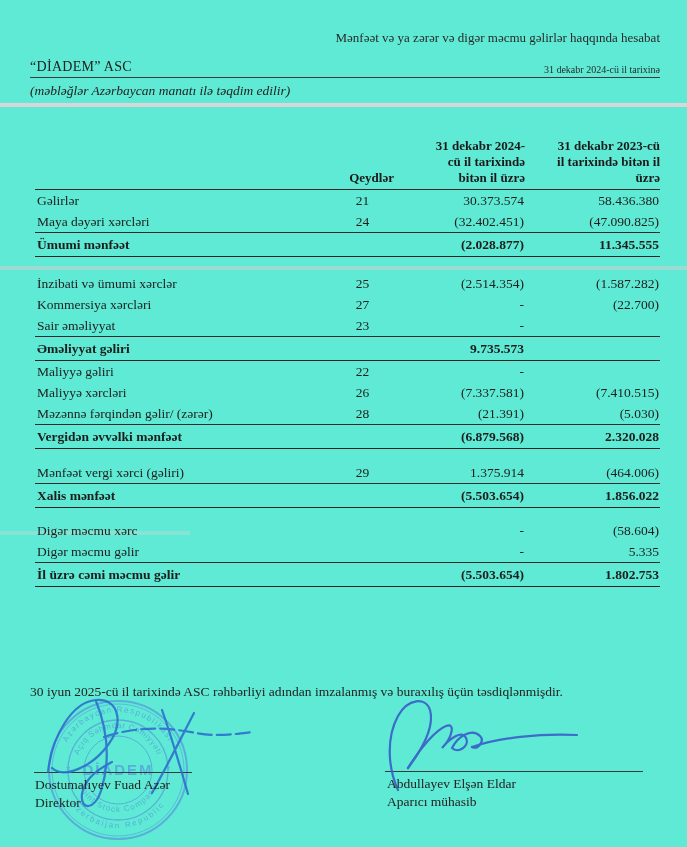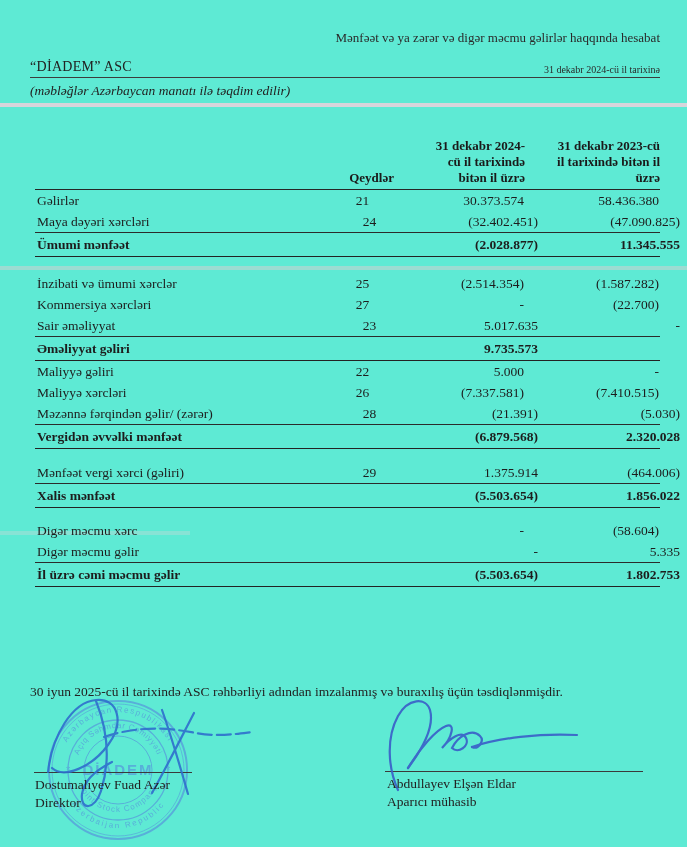--- a/index.html
+++ b/index.html
@@ -28,21 +28,21 @@
     align-items:end; font-weight:bold; font-size:13px; line-height:16px;
     border-bottom:1.5px solid #262626; padding-bottom:3px; color:#1a1a1a;
   }
   .thead .col-note{text-align:right; padding-right:6px;}
   .thead .col-val{text-align:right; white-space:pre-line;}
   .trow{
     display:grid; grid-template-columns:290px 75px 125px 135px;
     height:21px; line-height:21px; align-items:center;
   }
   .trow.total{font-weight:bold; height:23px; line-height:23px;}
-  .trow.rule{border-bottom:1px solid #2b2b2b;gap:7px;}
+  .trow.rule{border-bottom:1px solid #2b2b2b;}
   .trow.total.rule{border-bottom:1.5px solid #232323;}
   .cell-label{padding-left:2px; white-space:nowrap;}
   .cell-note{text-align:center;}
   .cell-val{text-align:right; padding-right:1px; white-space:nowrap;}
   .spacer{height:16px;}
   .spacer.s2{height:13px;}
   .spacer.s3{height:12px;}
   
   .approval-note{position:absolute; left:30px; top:684px; font-size:13.5px; color:#222;}
   .sig-line{position:absolute; height:0; border-top:1.2px solid #3a3a3a;}
@@ -111,32 +111,30 @@
         </div>
         <div class="trow">
           <div class="cell-label">Kommersiya xərcləri</div>
           <div class="cell-note">27</div>
           <div class="cell-val">-</div>
           <div class="cell-val">(22.700)</div>
         </div>
         <div class="trow rule">
           <div class="cell-label">Sair əməliyyat</div>
           <div class="cell-note">23</div>
-          <div class="cell-val">5.017.635</div>
           <div class="cell-val">-</div>
         </div>
         <div class="trow total rule">
           <div class="cell-label">Əməliyyat gəliri</div>
           <div class="cell-note"></div>
           <div class="cell-val">9.735.573</div>
         </div>
         <div class="trow">
           <div class="cell-label">Maliyyə gəliri</div>
           <div class="cell-note">22</div>
-          <div class="cell-val">5.000</div>
           <div class="cell-val">-</div>
         </div>
         <div class="trow">
           <div class="cell-label">Maliyyə xərcləri</div>
           <div class="cell-note">26</div>
           <div class="cell-val">(7.337.581)</div>
           <div class="cell-val">(7.410.515)</div>
         </div>
         <div class="trow rule">
           <div class="cell-label">Məzənnə fərqindən gəlir/ (zərər)</div>

